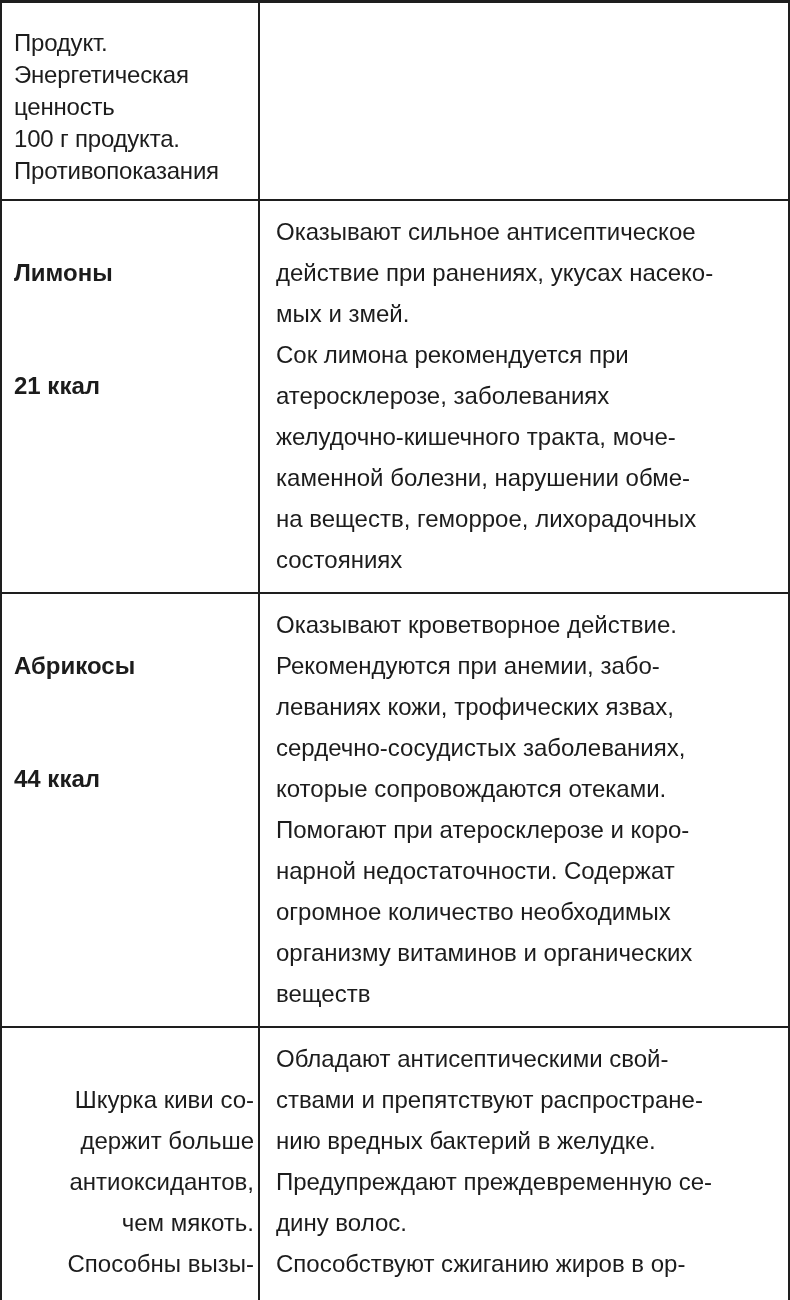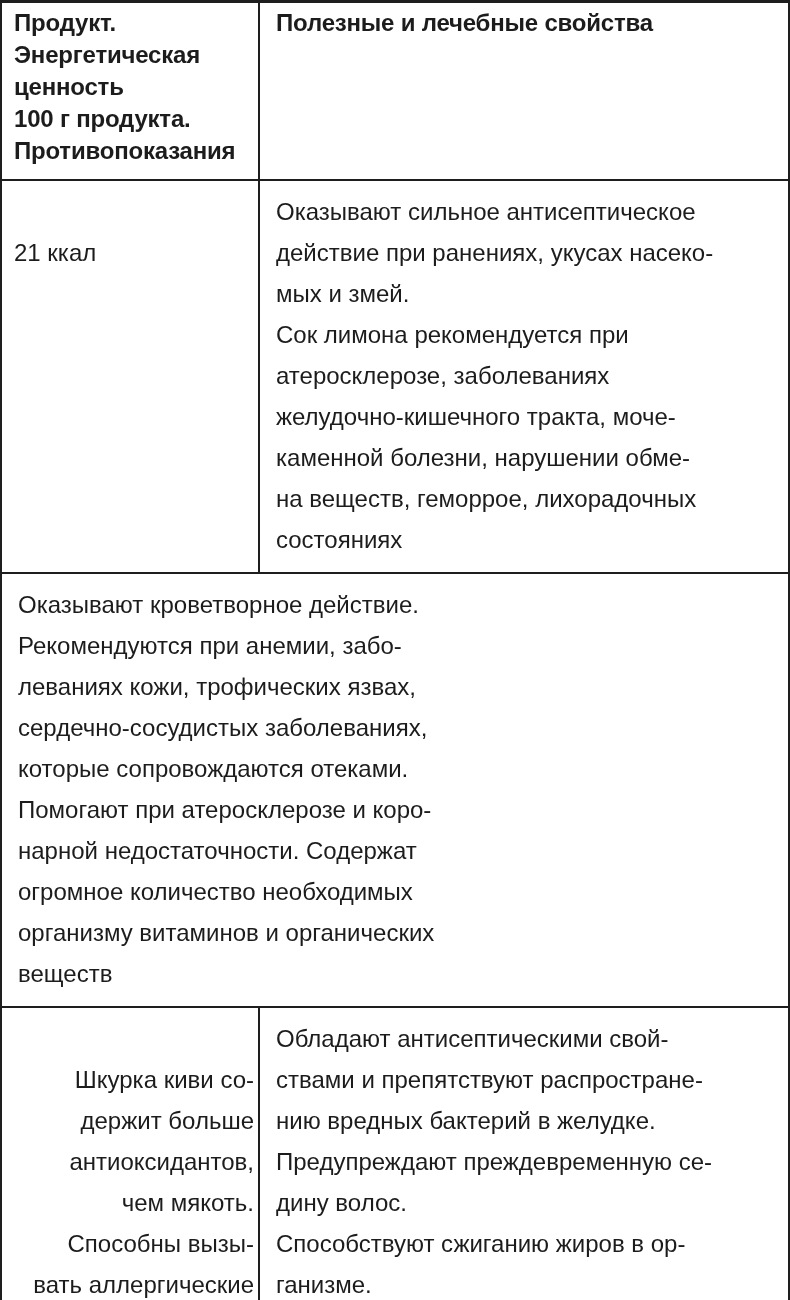--- a/index.html
+++ b/index.html
@@ -41,71 +41,77 @@
     width: 258px;
     flex: 0 0 258px;
     border-right: 2px solid #1e1e1e;
     padding: 10px 4px 12px 12px;
   }
   .cell.right {
     flex: 1;
     padding: 10px 6px 12px 16px;
   }
   .header .cell {
-    font-weight: bold;
+    font-weight: normal;
     line-height: 32px;
-    padding-top: 4px;
+    padding-top: 24px;
     padding-bottom: 12px;
     letter-spacing: -0.2px;
   }
   .product-name {
     font-weight: bold;
     margin-bottom: 31px;
     white-space: pre-line;
   }
   .energy {
     margin-bottom: 31px;
     white-space: pre-line;
+    font-weight: bold;
   }
   .notes {
     white-space: pre-line;
     text-align: right;
   }
 </style>
 </head>
 <body>
 
 <div class="table">
 
   <div class="row header">
     <div class="cell left">Продукт.
 Энергетическая
 ценность
 100 г продукта.
 Противопоказания</div>
-    <div class="cell right">Полезные и лечебные свойства</div>
   </div>
 
   <div class="row">
     <div class="cell left">
+      <div class="product-name">Лимоны</div>
       <div class="energy">21 ккал</div>
       <div class="notes"></div>
     </div>
     <div class="cell right">Оказывают сильное антисептическое
 действие при ранениях, укусах насеко-
 мых и змей.
 Сок лимона рекомендуется при
 атеросклерозе, заболеваниях
 желудочно-кишечного тракта, моче-
 каменной болезни, нарушении обме-
 на веществ, геморрое, лихорадочных
 состояниях</div>
   </div>
 
   <div class="row">
+    <div class="cell left">
+      <div class="product-name">Абрикосы</div>
+      <div class="energy">44 ккал</div>
+      <div class="notes"></div>
+    </div>
     <div class="cell right">Оказывают кроветворное действие.
 Рекомендуются при анемии, забо-
 леваниях кожи, трофических язвах,
 сердечно-сосудистых заболеваниях,
 которые сопровождаются отеками.
 Помогают при атеросклерозе и коро-
 нарной недостаточности. Содержат
 огромное количество необходимых
 организму витаминов и органических
 веществ</div>

